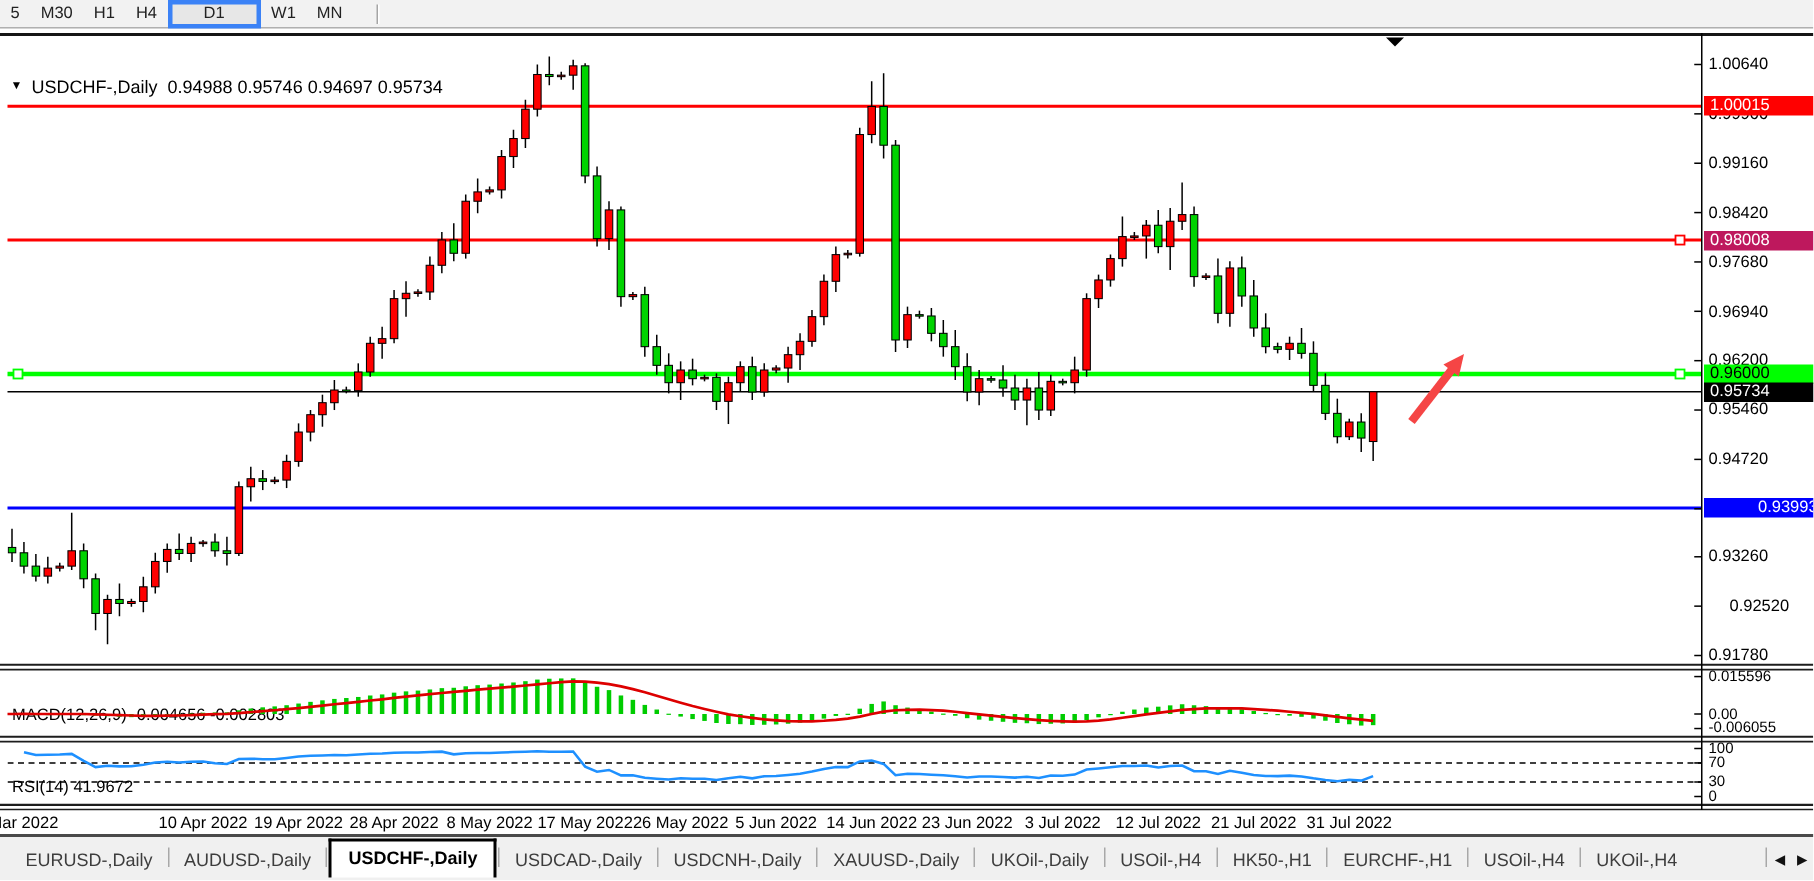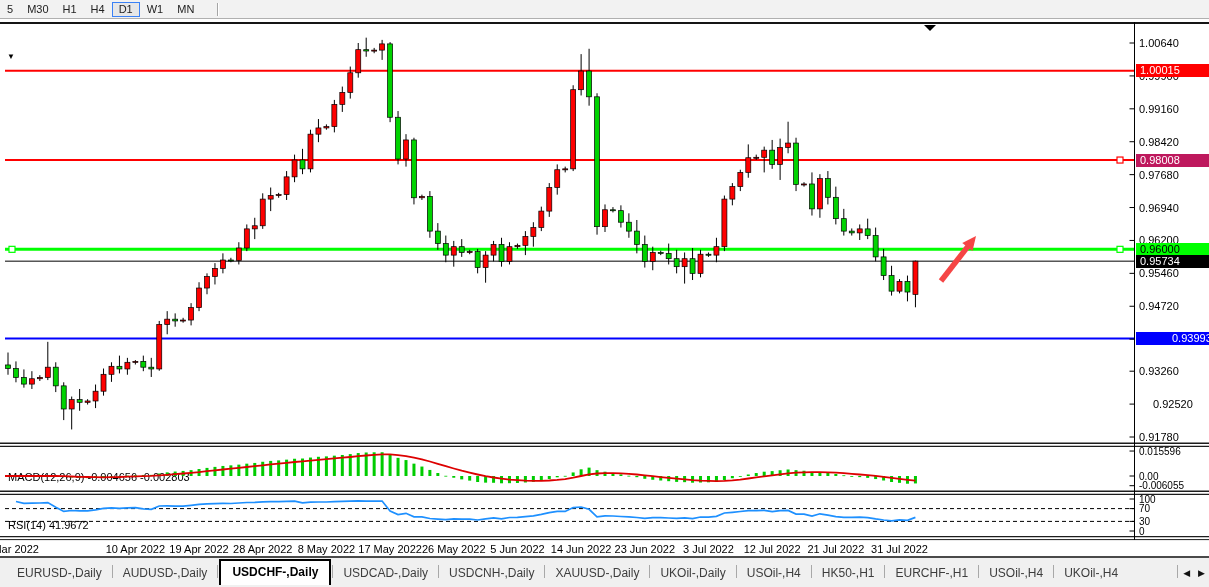--- a/index.html
+++ b/index.html
@@ -2,21 +2,21 @@
 <html><head>
 <meta charset="utf-8">
 <style>
   html,body{margin:0;padding:0;background:#fff;}
   #app{position:relative;width:1209px;height:587px;background:#ffffff;overflow:hidden;
        font-family:"Liberation Sans",sans-serif;-webkit-font-smoothing:antialiased;}
   
   #toolbar{position:absolute;left:0;top:0;width:1209px;height:18px;background:#f2f2f2;
            border-bottom:1px solid #b0b0b0;display:flex;align-items:center;font-size:11px;color:#222;}
   .tf{padding:1px 7px;line-height:13px;cursor:default;}
-  .tf.active{background:#e7e7e7;border:1px solid #3b82f6;padding:0 6px;}
+  .tf.active{background:#e7e7e7;border:3px solid #3b82f6;padding:0 21px;}
   .tbsep{width:1px;height:13px;background:#a5a5a5;margin:0 8px 0 16px;box-shadow:1px 0 0 #ffffff;}
   
   #chartwin{position:absolute;left:0;top:22px;width:1209px;height:533px;background:#fff;
             border-top:2px solid #151515;}
   #title{position:absolute;left:21px;top:27px;font-size:12px;color:#000;}
   #title b{font-weight:normal;}
   #title-caret{position:absolute;left:7px;top:28px;font-size:8px;color:#000;}
   #svg{position:absolute;left:0;top:0;}
   .pricelab{position:absolute;left:1139px;font-size:11px;height:12px;line-height:12px;color:#000;white-space:nowrap;}
   .levlab{position:absolute;left:1136px;width:80px;height:13px;line-height:13px;font-size:11px;
@@ -44,20 +44,21 @@
       <span class="tf">H1</span>
       <span class="tf">H4</span>
       <span class="tf active">D1</span>
       <span class="tf">W1</span>
       <span class="tf">MN</span>
       <div class="tbsep"></div>
     </div>
 
   <div id="chartwin">
     <span id="title-caret">▼</span>
+    <span id="title"><b>USDCHF-,Daily</b>&nbsp;&nbsp;<b>0.94988 0.95746 0.94697 0.95734</b></span>
     <div class="indlab" id="macd-label" style="top:447px">MACD(12,26,9) -0.004656 -0.002803</div>
     <div class="indlab" id="rsi-label" style="top:495px">RSI(14) 41.9672</div>
   </div>
 
   <svg id="svg" width="1209" height="587">
       <defs>
         <clipPath id="cpMain">
           <rect x="5" y="24" width="1129" height="418"></rect>
         </clipPath>
         <clipPath id="cpMacd">

